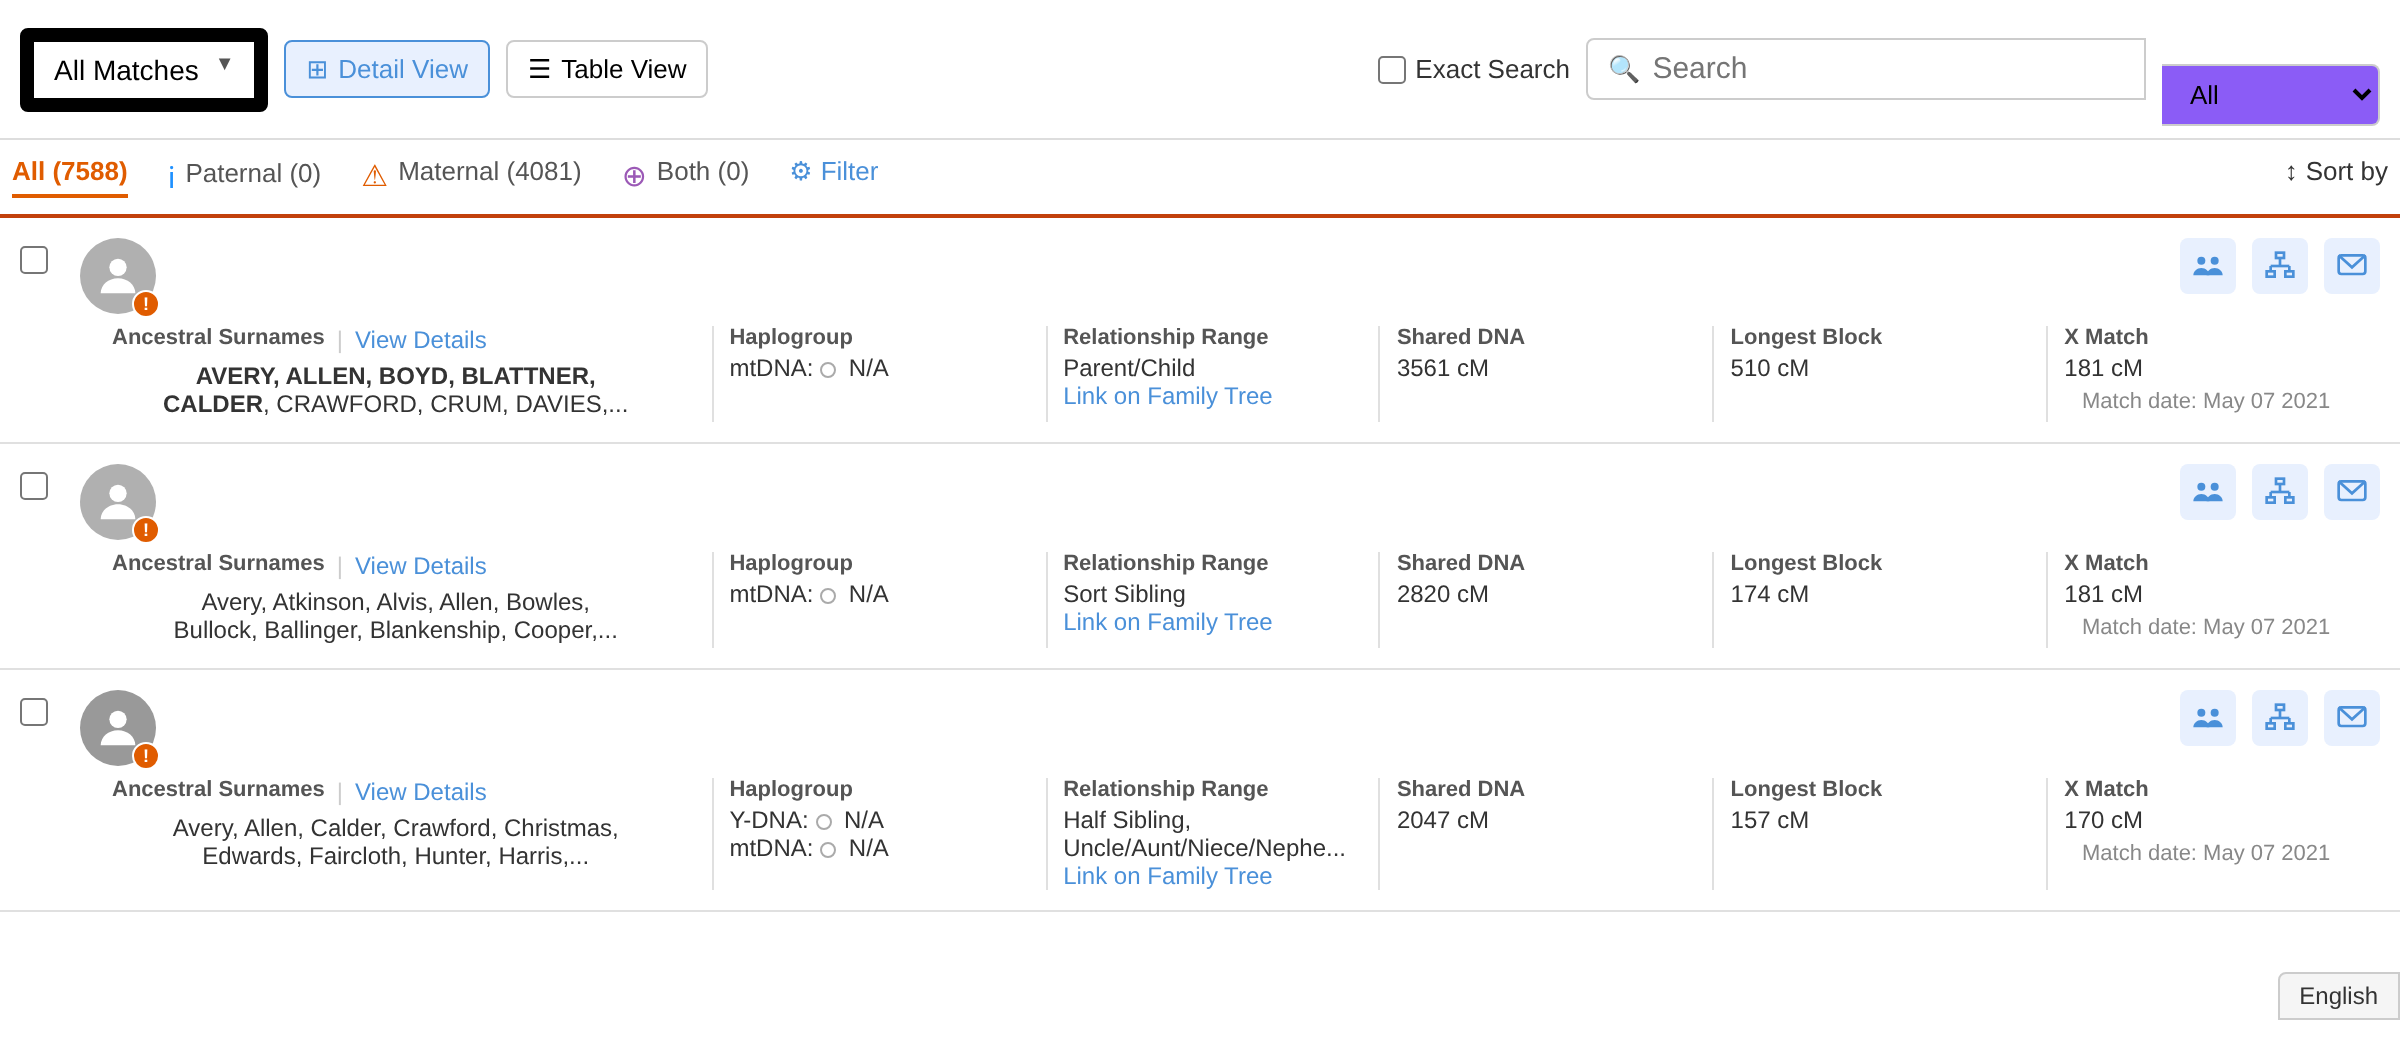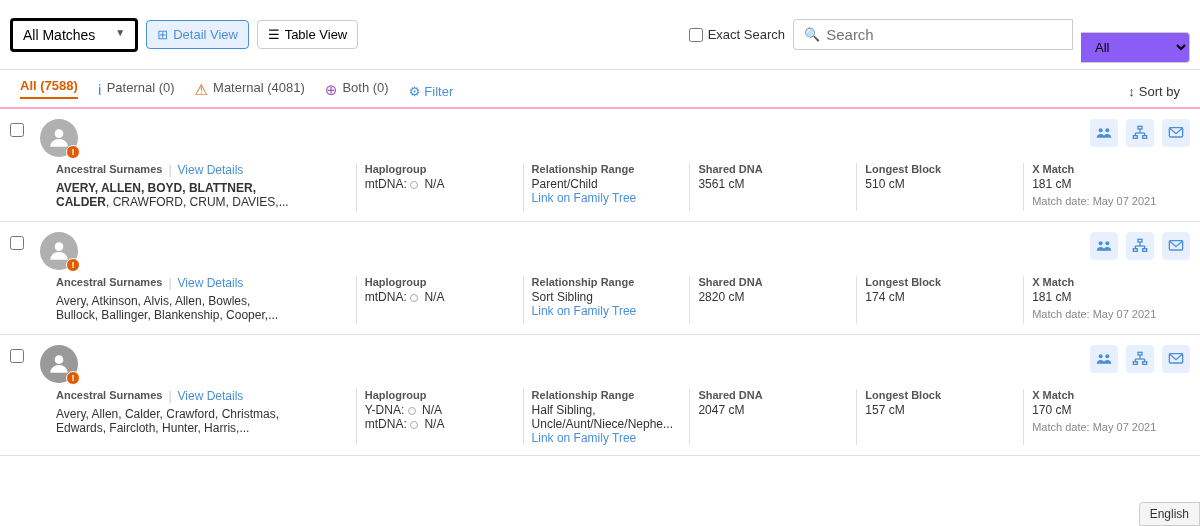--- a/index.html
+++ b/index.html
@@ -9,22 +9,22 @@
     .toolbar {
       display: flex;
       align-items: center;
       padding: 6px 10px;
       border-bottom: 1px solid #ddd;
       gap: 8px;
       background: #fff;
     }
     .all-matches-btn {
       display: flex;
-      gap: 20px;
-      border: 3px solid #000000;
+      gap: 8px;
+      border: 7px solid #000000;
       border-radius: 4px;
       padding: 6px 10px;
       background: #fff;
       cursor: pointer;
       font-size: 14px;
       font-weight: 500;
     }
     .all-matches-btn .chevron { font-size: 10px; color: #555; }
     .view-btn {
       display: flex;
@@ -74,23 +74,23 @@
       font-size: 13px;
       background: #8b5cf6;
       cursor: pointer;
       min-width: 60px;
       margin-top: 26px;
     }
 
     
     .filter-bar {
       display: flex;
-      align-items: flex-end;
-      padding: 8px 20px;
-      border-bottom: 2px solid #f9a8d4;
+      align-items: flex-start;
+      padding: 8px 6px;
+      border-bottom: 2px solid #c2410c;
       gap: 20px;
     }
     .filter-tab {
       font-size: 13px;
       cursor: pointer;
       color: #555;
       padding-bottom: 4px;
     }
     .filter-tab.active {
       color: #e05c00;
@@ -178,21 +178,21 @@
       gap: 0;
       font-size: 12px;
       padding-left: 46px;
     }
     .data-col {
       flex: 1;
       border-right: 1px solid #e0e0e0;
       padding-right: 16px;
       padding-left: 8px;
     }
-    .data-col:first-child { padding-left: 0; }
+    .data-col:first-child { padding-left: 0; text-align: center; }
     .data-col:last-child { border-right: none; }
     .col-label {
       font-size: 11px;
       color: #555;
       font-weight: 600;
       margin-bottom: 2px;
     }
     .col-value {
       font-size: 12px;
       color: #333;
@@ -212,41 +212,41 @@
     .haplogroup-dot {
       display: inline-block;
       width: 8px;
       height: 8px;
       border-radius: 50%;
       border: 1.5px solid #aaa;
       margin-right: 3px;
       vertical-align: middle;
     }
     .match-date {
-      text-align: left;
+      text-align: center;
       font-size: 11px;
       color: #888;
       margin-top: 4px;
     }
     .checkbox-wrap {
       position: absolute;
       left: 10px;
       top: 14px;
     }
     input[type="checkbox"].row-cb { width: 14px; height: 14px; cursor: pointer; }
 
     
     .paternal-icon { color: #1e90ff; font-size: 15px; }
     .maternal-icon { color: #e05c00; font-size: 15px; }
     .both-icon { color: #9b59b6; font-size: 15px; }
 
     
     .lang-badge {
       position: fixed;
-      bottom: 0;
+      bottom: 16px;
       right: 0;
       background: #f5f5f5;
       border: 1px solid #ccc;
       border-radius: 4px 0 0 0;
       padding: 4px 10px;
       font-size: 12px;
       color: #333;
     }
   </style>
 </head>

